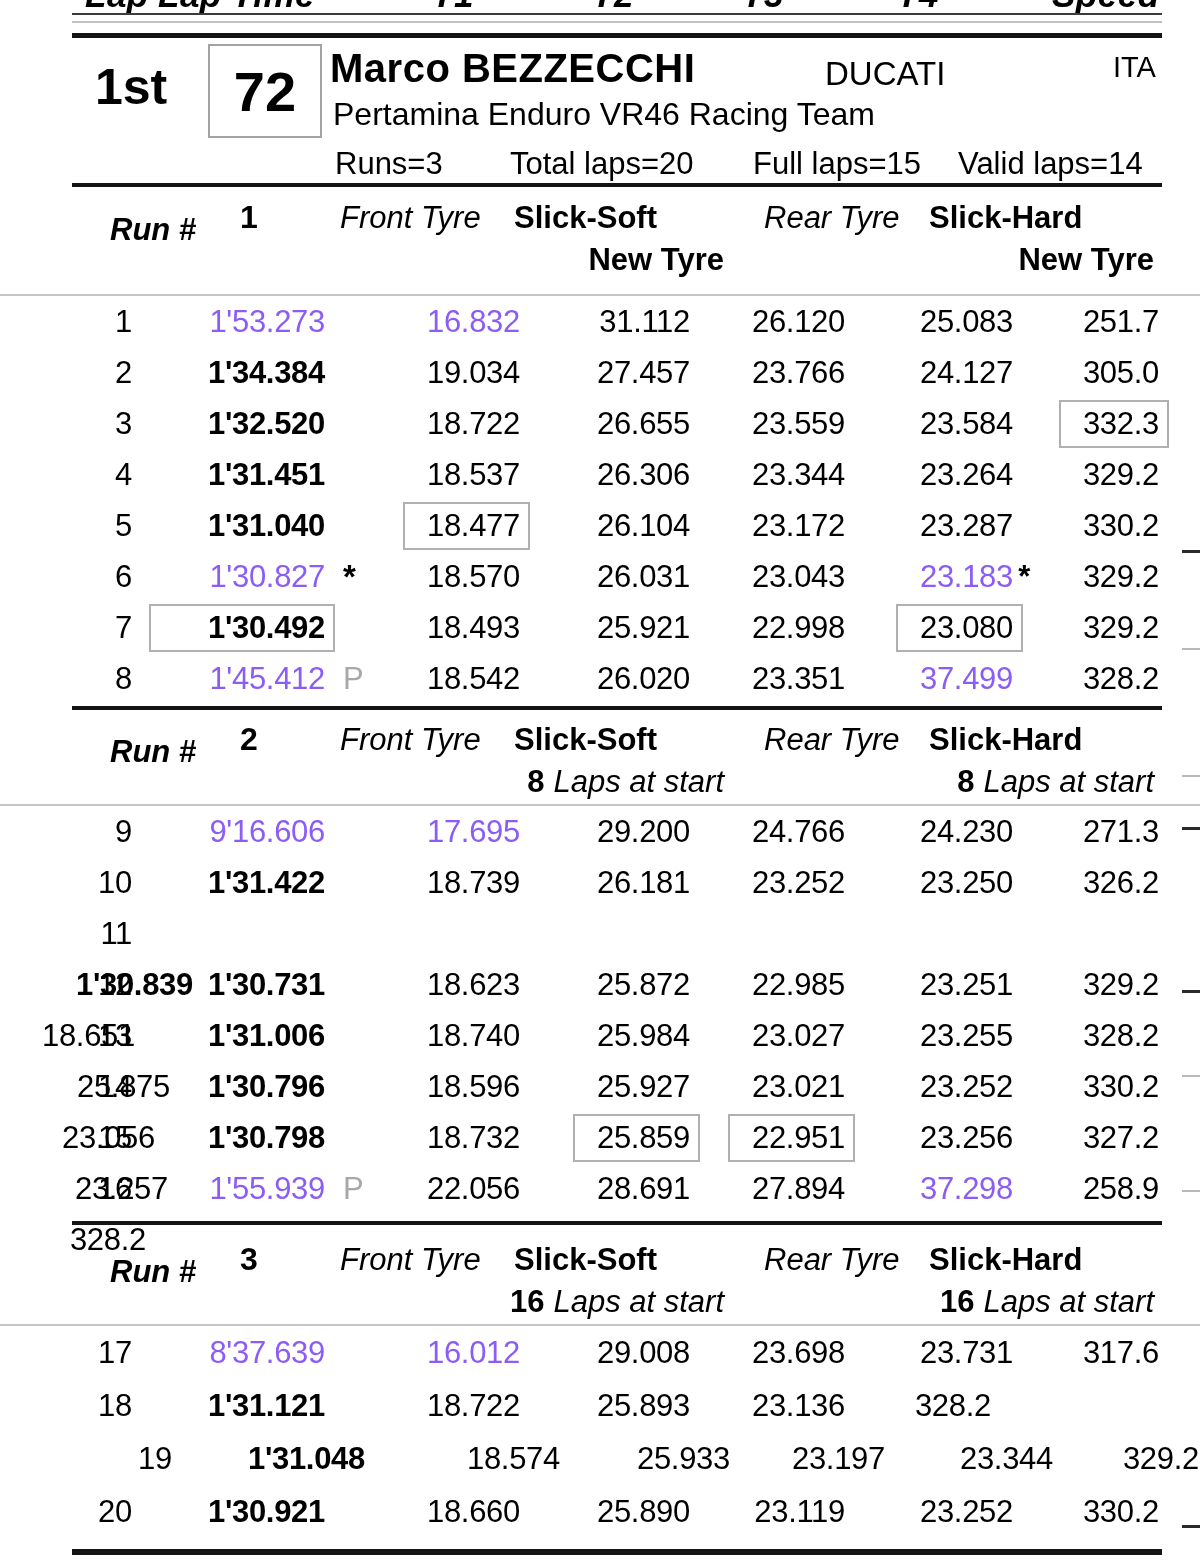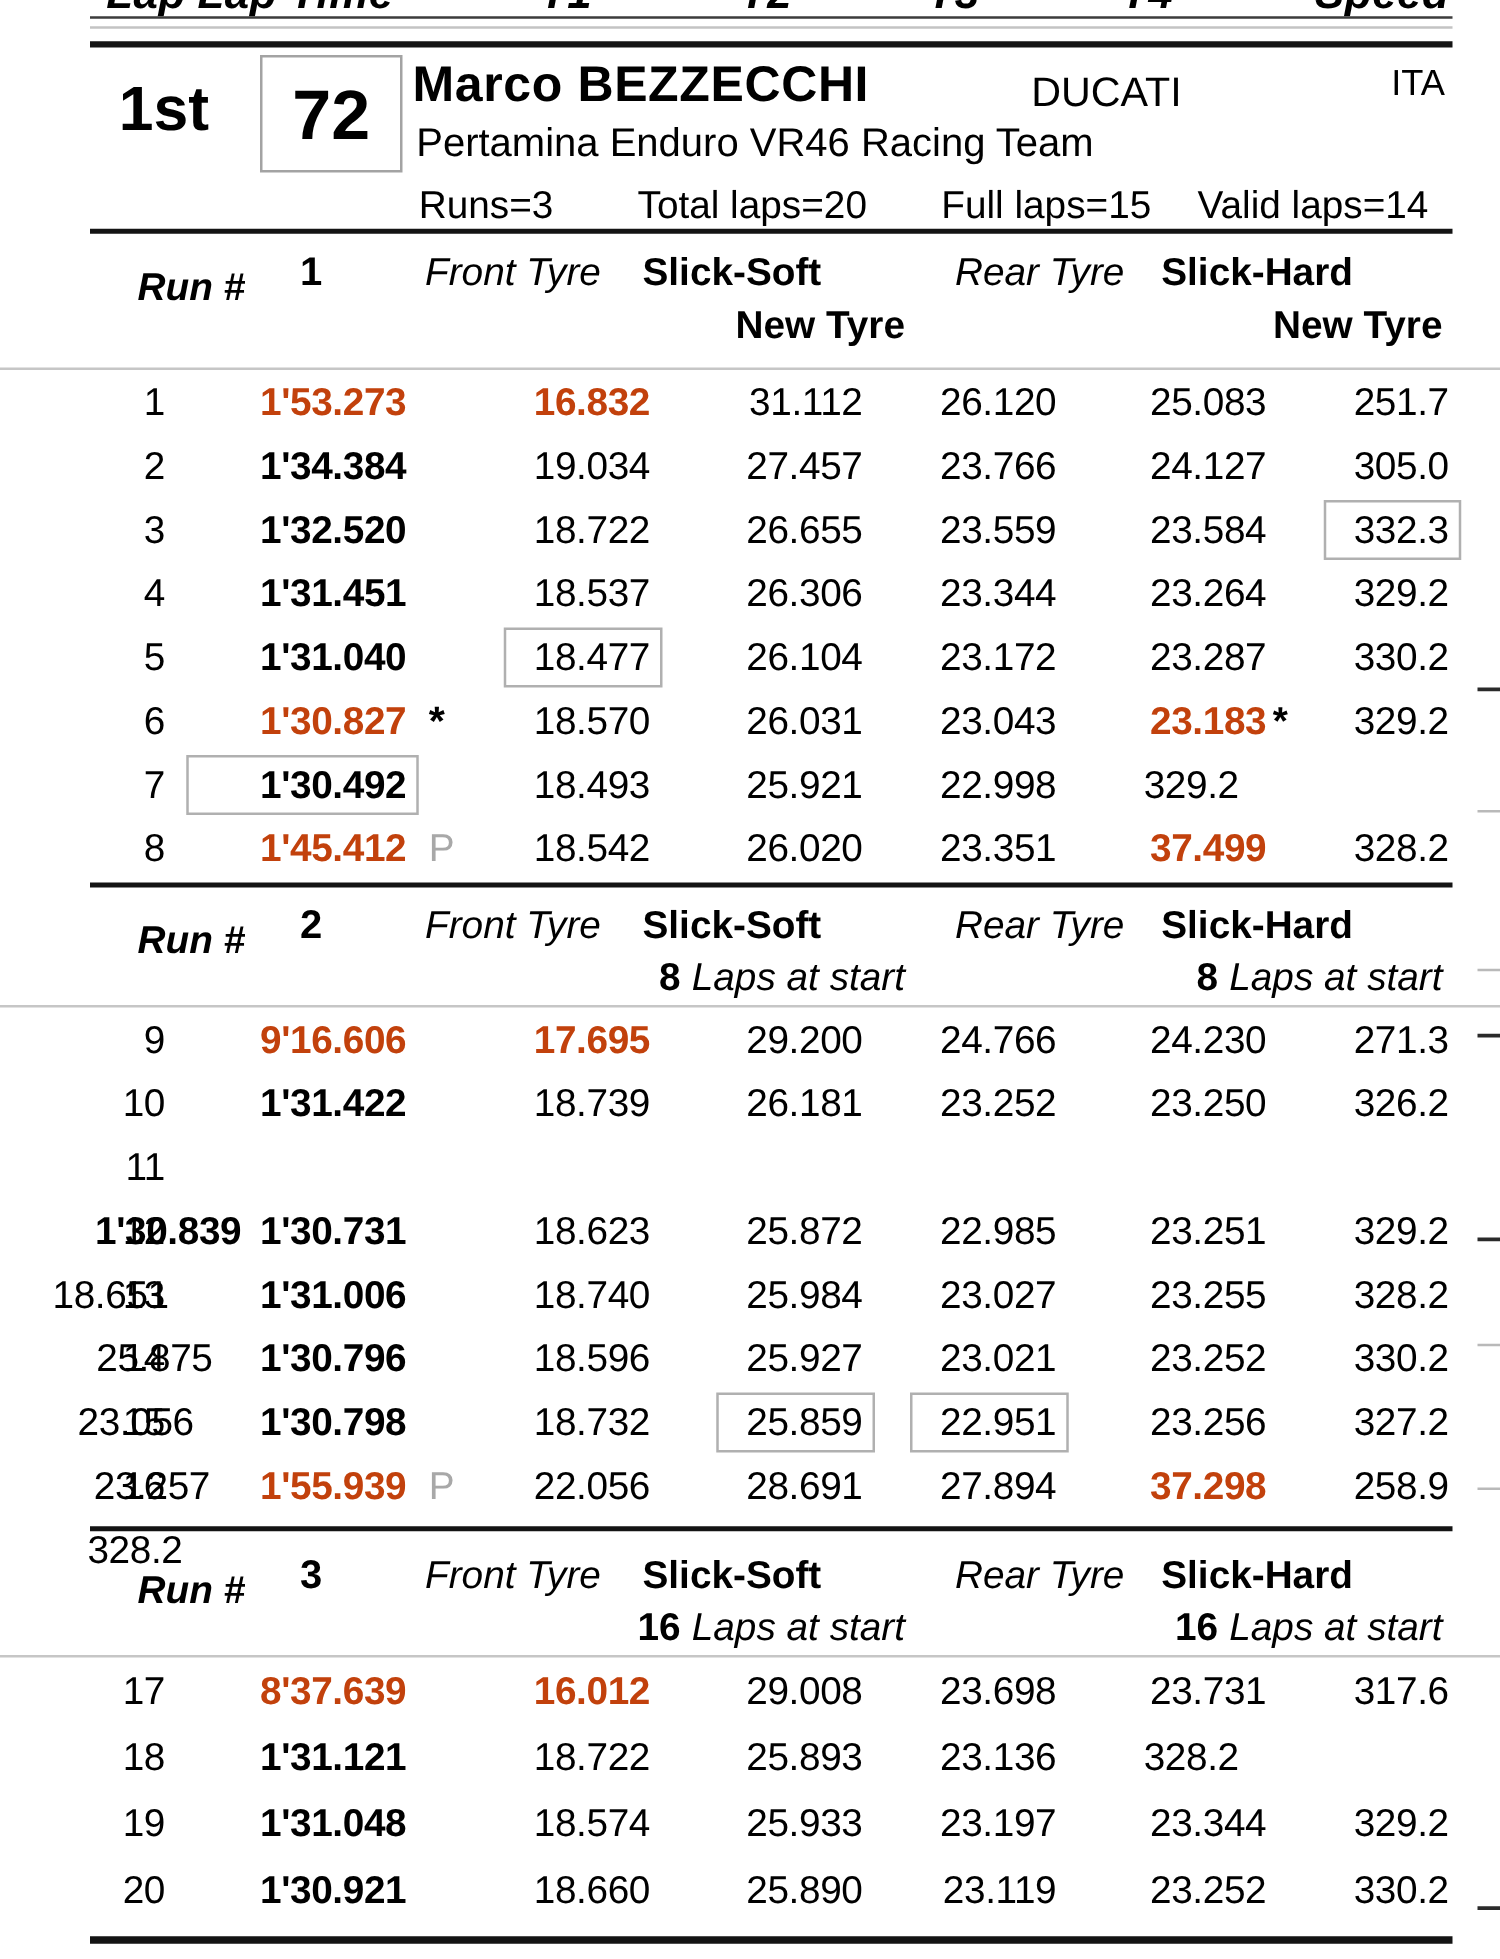--- a/index.html
+++ b/index.html
@@ -66,21 +66,21 @@
   .c-lap   { width:132px; text-align:right; }
   .c-time  { width:193px; text-align:right; font-weight:bold; }
   .c-mark  { width:60px;  text-align:left; padding-left:18px; color:#000; }
   .c-mark.gray { color:#a8a8a8; font-weight:normal; }
   .c-mark.star-mark { font-weight:bold; font-size:33px; }
   .c-t1    { width:135px; text-align:right; }
   .c-t2    { width:170px; text-align:right; }
   .c-t3    { width:155px; text-align:right; }
   .c-t4    { width:168px; text-align:right; position:relative; }
   .c-speed { width:146px; text-align:right; }
-  .gray { color:#c2410c; font-weight:bold; }
+  .gray { color:#8b5cf6; font-weight:normal; }
   .best {
     display:inline-block; border:2px solid #b0b0b0;
     line-height:44px; height:44px; padding:0 8px 0 22px; margin-right:-10px;
     vertical-align:middle; margin-top:-3px;
   }
   .best-time { padding-left:57px; }
   .t4-star {
     position:absolute; right:-17px; top:0; font-weight:bold; color:#000;
     font-size:31px;
   }
@@ -205,20 +205,21 @@
     <div class="c-speed"><span class="speed-val">329.2</span></div>
   </div>
 
   <div class="lap-row" style="height: 51px; line-height: 51px;">
     <div class="c-lap">7</div>
     <div class="c-time"><span class="time-val best best-time">1'30.492</span></div>
     <div class="c-mark"></div>
     <div class="c-t1"><span class="t1-val">18.493</span></div>
     <div class="c-t2"><span class="t2-val">25.921</span></div>
     <div class="c-t3"><span class="t3-val">22.998</span></div>
+    <div class="c-t4"><span class="t4-val best">23.080</span><span class="t4-star"></span></div>
     <div class="c-speed"><span class="speed-val">329.2</span></div>
   </div>
 
   <div class="lap-row" style="height: 51px; line-height: 51px;">
     <div class="c-lap">8</div>
     <div class="c-time"><span class="time-val gray">1'45.412</span></div>
     <div class="c-mark gray">P</div>
     <div class="c-t1"><span class="t1-val">18.542</span></div>
     <div class="c-t2"><span class="t2-val">26.020</span></div>
     <div class="c-t3"><span class="t3-val">23.351</span></div>
@@ -364,21 +365,21 @@
   <div class="lap-row" style="height: 53px; line-height: 53px;">
     <div class="c-lap">18</div>
     <div class="c-time"><span class="time-val">1'31.121</span></div>
     <div class="c-mark"></div>
     <div class="c-t1"><span class="t1-val">18.722</span></div>
     <div class="c-t2"><span class="t2-val">25.893</span></div>
     <div class="c-t3"><span class="t3-val">23.136</span></div>
     <div class="c-speed"><span class="speed-val">328.2</span></div>
   </div>
 
-  <div class="lap-row" style="height: 53px; line-height: 53px;">
+  <div class="lap-row" style="height: 53px; line-height: 53px; padding-left: 40px;">
     <div class="c-lap">19</div>
     <div class="c-time"><span class="time-val">1'31.048</span></div>
     <div class="c-mark"></div>
     <div class="c-t1"><span class="t1-val">18.574</span></div>
     <div class="c-t2"><span class="t2-val">25.933</span></div>
     <div class="c-t3"><span class="t3-val">23.197</span></div>
     <div class="c-t4"><span class="t4-val">23.344</span><span class="t4-star"></span></div>
     <div class="c-speed"><span class="speed-val">329.2</span></div>
   </div>
 

